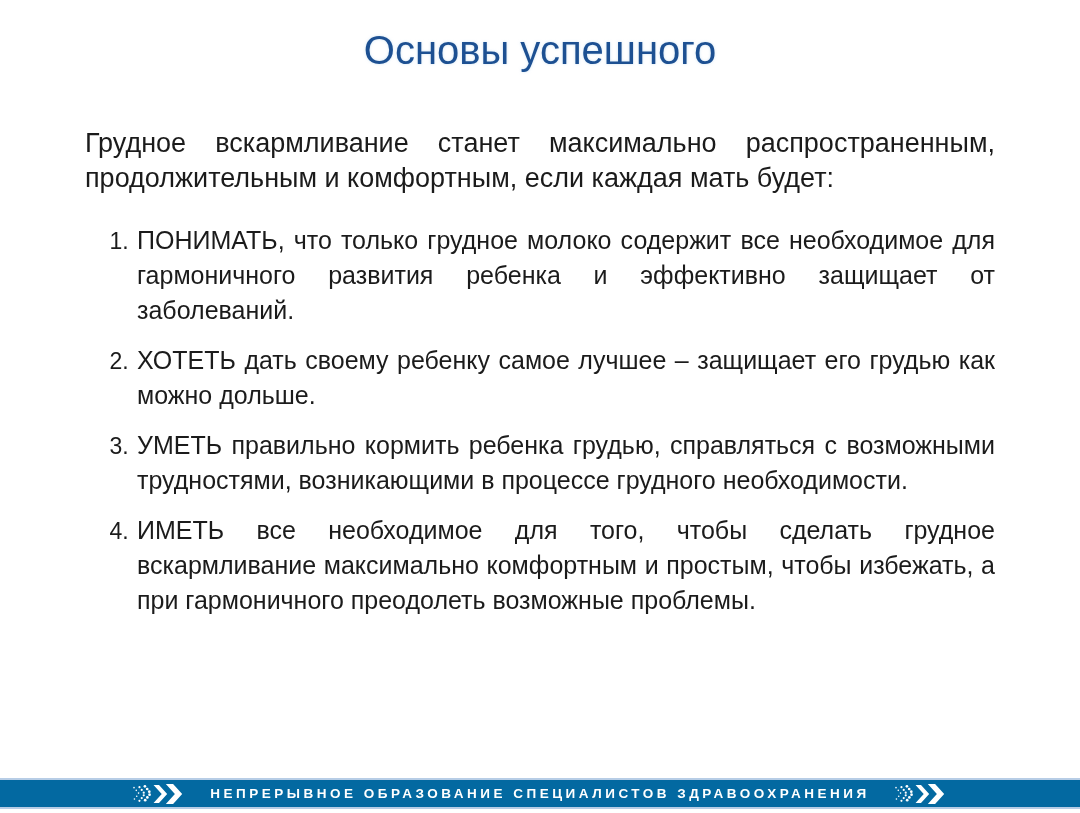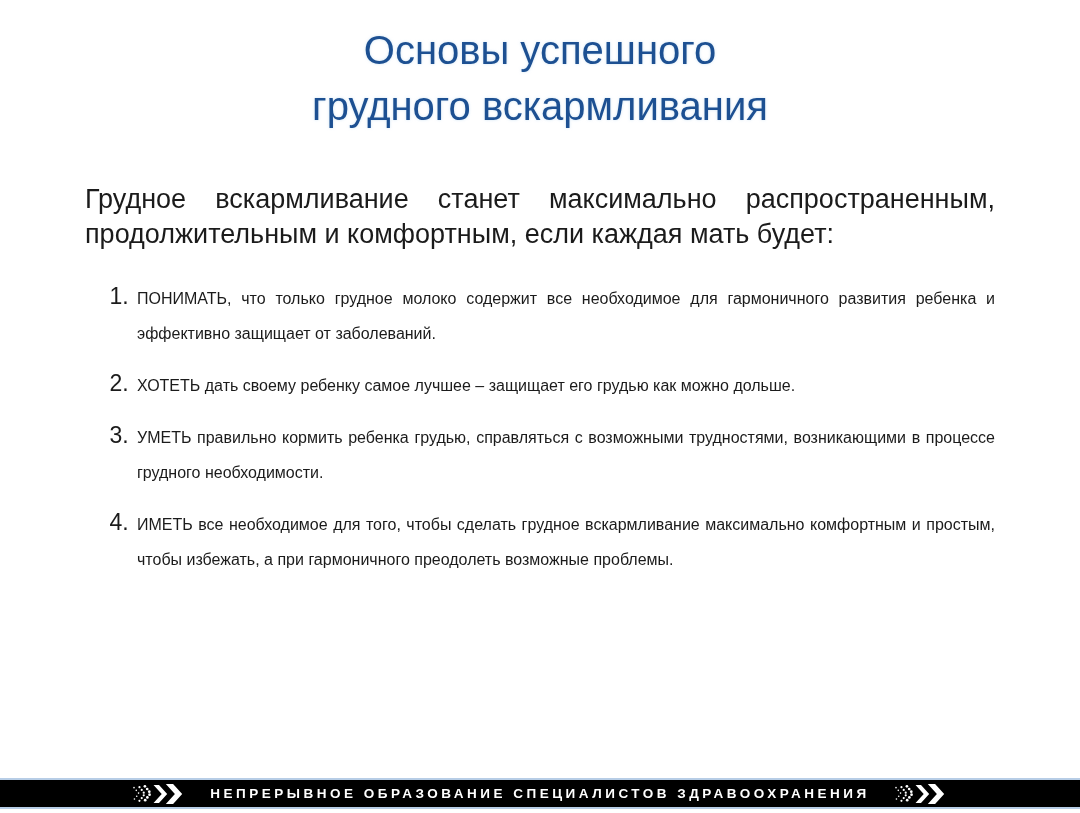--- a/index.html
+++ b/index.html
@@ -30,38 +30,38 @@
   }
   .intro {
     margin-top: 48px;
     font-size: 27px;
     line-height: 35px;
     text-align: justify;
   }
   ol.points {
     margin: 26px 0 0 0;
     padding-left: 50px;
-    font-size: 16px;
+    font-size: 25px;
     line-height: 35px;
   }
   ol.points li {
     text-align: justify;
     margin-bottom: 15px;
     padding-left: 2px;
   }
   ol.points li::marker {
     font-size: 23px;
   }
   .footer {
     position: absolute;
     left: 0;
     right: 0;
     bottom: 4px;
     height: 27px;
-    background: #000000;
+    background: #0369a1;
     border-top: 2px solid #b7cde6;
     border-bottom: 2px solid #b7cde6;
     display: flex;
     align-items: center;
     justify-content: center;
     gap: 22px;
   }
   .footer-text {
     color: #ffffff;
     font-size: 13.5px;
@@ -103,21 +103,20 @@
             <circle cx="13.8" cy="17.8" r="1.5"></circle>
           <path d="M23 1 L32 11 L23 21 L29 21 L38 11 L29 1 Z"></path>
           <path d="M36.5 0 L46.5 11 L36.5 22 L44.5 22 L54.5 11 L44.5 0 Z"></path>
         </g>
       </symbol>
     </defs>
   </svg>
 
   <div class="title">
     <div>Основы успешного</div>
-    <div>грудного вскармливания</div>
   </div>
 
   <div class="content">
     <p class="intro">Грудное вскармливание станет максимально распространенным, продолжительным и комфортным, если каждая мать будет:</p>
 
     <ol class="points">
       <li>ПОНИМАТЬ, что только грудное молоко содержит все необходимое для гармоничного развития ребенка и эффективно защищает от заболеваний.</li>
       <li>ХОТЕТЬ дать своему ребенку самое лучшее – защищает его грудью как можно дольше.</li>
       <li>УМЕТЬ правильно кормить ребенка грудью, справляться с возможными трудностями, возникающими в процессе грудного необходимости.</li>
       <li>ИМЕТЬ все необходимое для того, чтобы сделать грудное вскармливание максимально комфортным и простым, чтобы избежать, а при гармоничного преодолеть возможные проблемы.</li>

